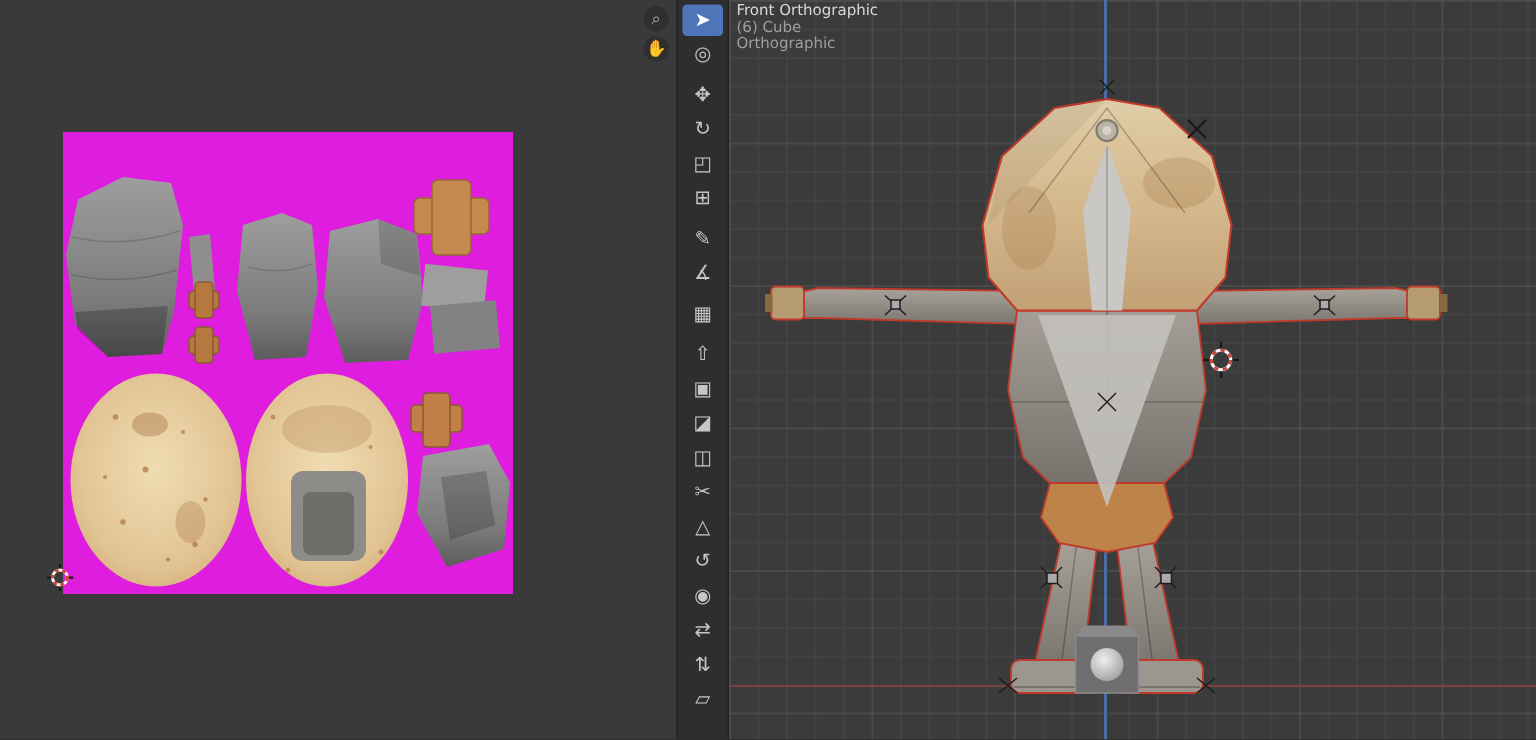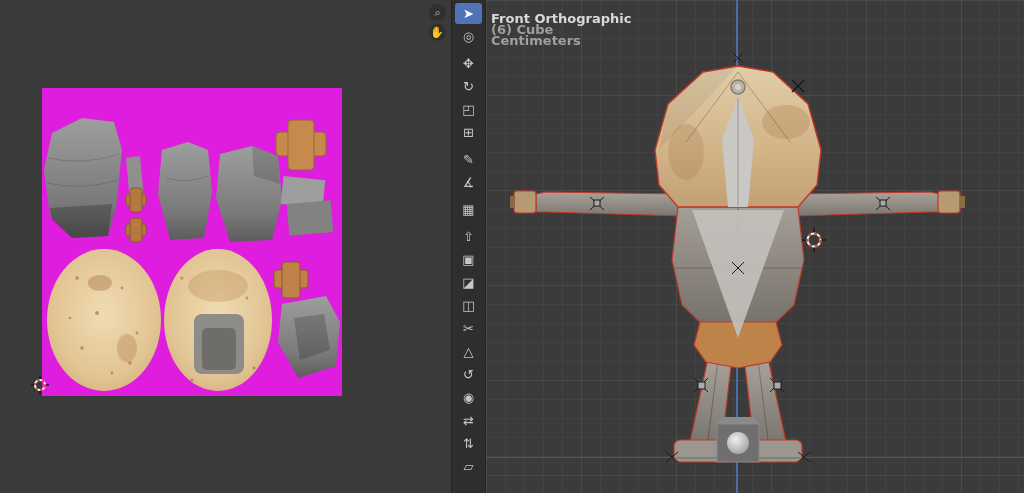--- a/index.html
+++ b/index.html
@@ -33,21 +33,21 @@
               background-image:
                 linear-gradient(to right, rgba(255,255,255,0.045) 1px, transparent 1px),
                 linear-gradient(to bottom, rgba(255,255,255,0.045) 1px, transparent 1px),
                 linear-gradient(to right, var(--grid-line,#424242) 1px, transparent 1px),
                 linear-gradient(to bottom, var(--grid-line,#424242) 1px, transparent 1px);
               background-size: 95px 95px, 95px 95px, 19px 19px, 19px 19px; }
   .axis-z { position:absolute; left:250px; top:0; bottom:0; width:1.5px;
             background:var(--axis-z,#4a6da8); }
   .axis-x { position:absolute; left:0; right:0; top:457px; height:1.2px;
             background:var(--axis-x,#8b3f3f); }
-  .overlay-text { position:absolute; left:5px; top:13px; z-index:5; font-size:13px; line-height:11px;font-weight:bold; }
+  .overlay-text { position:absolute; left:5px; top:2px; z-index:5; font-size:10px; line-height:11px; }
   .overlay-text .l1 { color:#d9d9d9; }
   .overlay-text .l2, .overlay-text .l3 { color:#9f9f9f; }
   .model-svg { position:absolute; left:0; top:0; z-index:3; }
 </style>
 </head>
 <body>
 
 <div class="app">
 
   <div class="uv-editor">
@@ -181,21 +181,21 @@
       <div class="tool">▱</div>
     </div>
 
   <div class="viewport">
     <div class="axis-z"></div>
     <div class="axis-x"></div>
 
     <div class="overlay-text">
       <div class="l1">Front Orthographic</div>
       <div class="l2">(6) Cube</div>
-      <div class="l3">Centimeters</div>
+      <div class="l3">Orthographic</div>
     </div>
 
     <svg class="model-svg" width="537" height="493" viewBox="0 0 537 493">
       <defs>
         <linearGradient id="headG" x1="0" y1="0" x2="0" y2="1">
           <stop offset="0" stop-color="#e0cda8"></stop>
           <stop offset="0.6" stop-color="#d2b488"></stop>
           <stop offset="1" stop-color="#c1a074"></stop>
         </linearGradient>
         <linearGradient id="bodyG" x1="0" y1="0" x2="0" y2="1">

